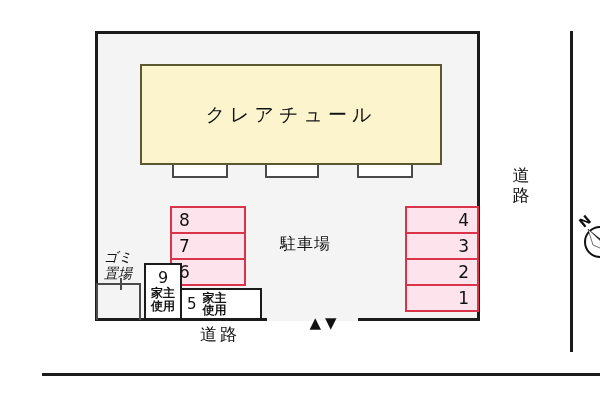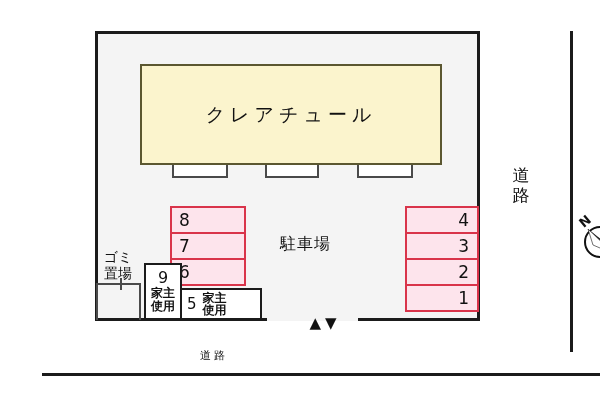--- a/index.html
+++ b/index.html
@@ -150,20 +150,21 @@
     white-space: nowrap;
   }
   .trash-label {
     left: 64px; top: 249px;
     width: 44px;
     font-size: 14px;
     line-height: 16px;
     color: #111;
     text-align: center;
     font-family: "DejaVu Sans", sans-serif;
+    font-style: italic;
   }
   .trash-box {
     left: 64px; top: 283px;
     width: 45px; height: 37px;
     border: 2px solid #4a4a4a;
     border-bottom: none;
     background: transparent;
   }
   .trash-tick {
     left: 88px; top: 278px;
@@ -180,22 +181,22 @@
   .road-right-label {
     left: 478px; top: 165px;
     font-size: 17px;
     line-height: 20px;
     width: 22px;
     text-align: center;
     color: #111;
     font-family: "DejaVu Sans", sans-serif;
   }
   .road-bottom-label {
-    left: 168px; top: 348px;
-    font-size: 11px;
+    left: 168px; top: 323px;
+    font-size: 17px;
     letter-spacing: 3px;
     color: #111;
     font-family: "DejaVu Sans", sans-serif;
     white-space: nowrap;
   }
   .road-far-line {
     left: 10px; top: 373px;
     width: 580px; height: 3px;
     background: #1b1b1b;
   }

